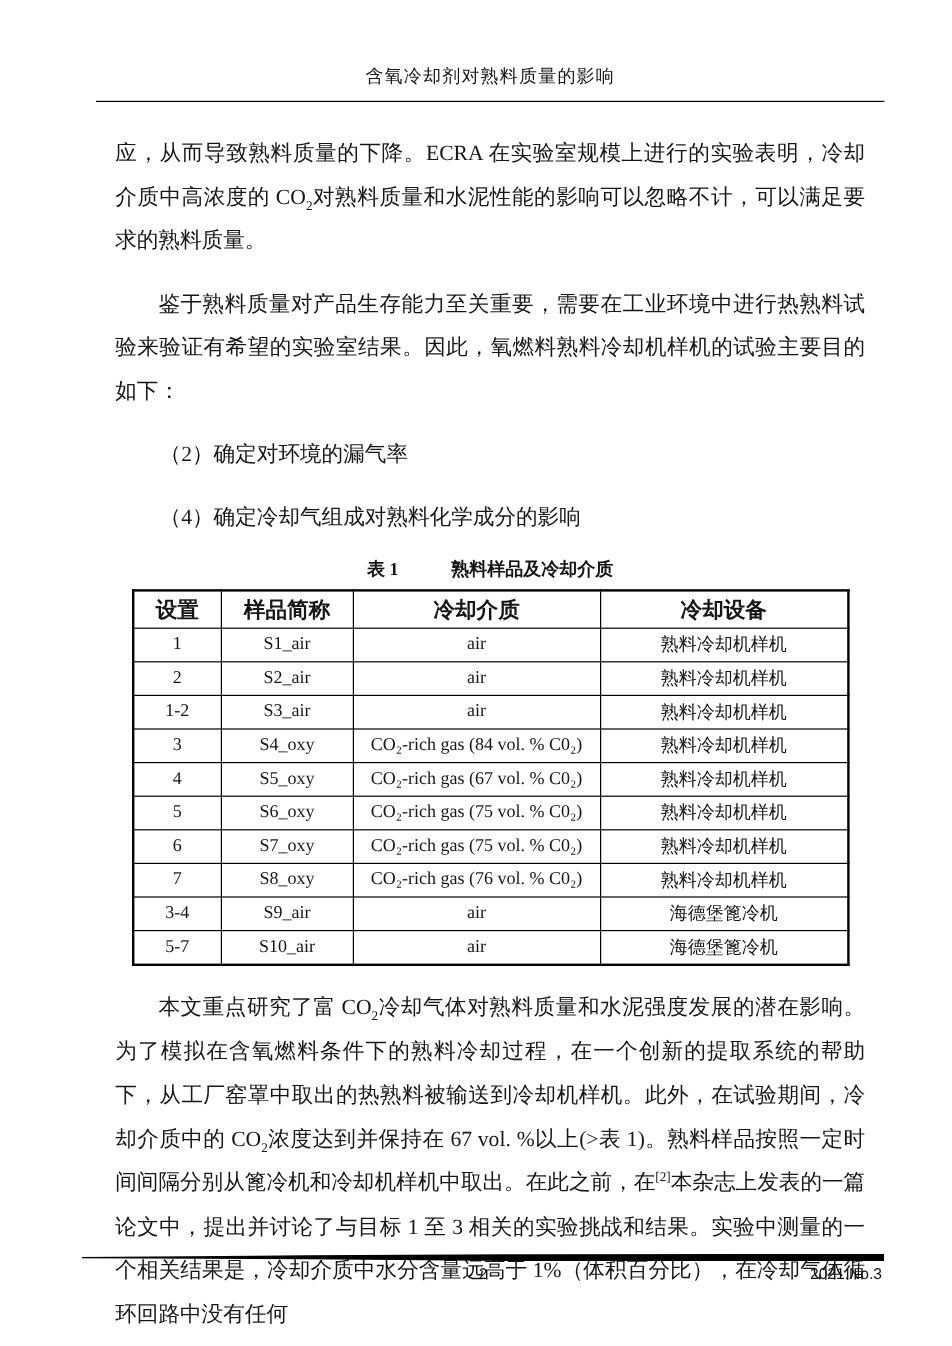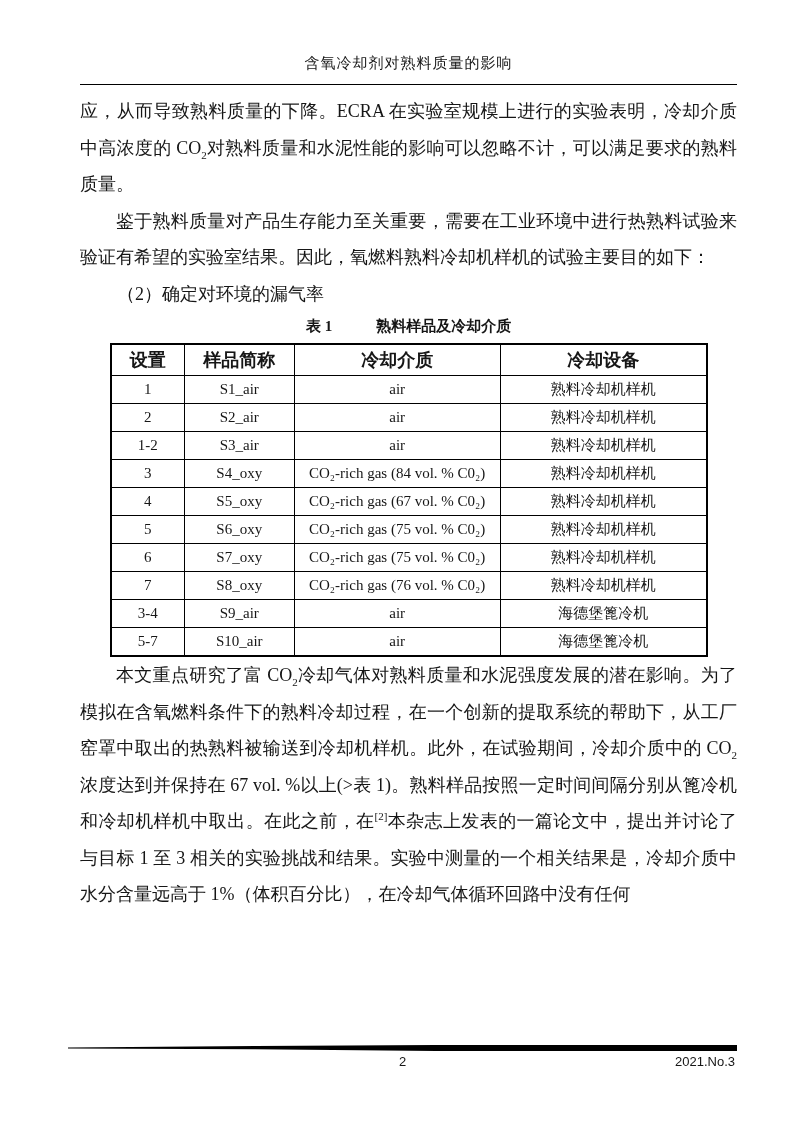--- a/index.html
+++ b/index.html
@@ -23,21 +23,21 @@
   }
   .header-rule {
     margin: 11px 68px 0 68px;
     border-bottom: 1.6px solid #000;
     height: 0;
   }
 
   
   .content { padding: 8px 68px 0 68px; }
   p.body {
-    margin: 0;
+    margin: 16px;
     font-size: 18px;
     line-height: 36.5px;
     text-align: justify;
     text-justify: inter-ideograph;
     word-break: break-all;
     font-family: Liberation Serif, serif;
   }
   p.indent { text-indent: 36px; }
   .list-item { padding-left: 37px; text-align: left; }
   sub { font-size: 11px; line-height: 0; }
@@ -120,20 +120,21 @@
   </header>
 
   <main class="content">
 
     <p class="body"><span>应，从而导致熟料质量的下降。ECRA 在实验室规模上进行的实验表明，冷却介质中高浓度的 CO</span><sub>2</sub><span>对熟料质量和水泥性能的影响可以忽略不计，可以满足要求的熟料质量。</span></p>
 
     <p class="body indent">鉴于熟料质量对产品生存能力至关重要，需要在工业环境中进行热熟料试验来验证有希望的实验室结果。因此，氧燃料熟料冷却机样机的试验主要目的如下：</p>
 
     <div>
       <p class="body list-item">（2）确定对环境的漏气率</p>
+      <p class="body list-item">（4）确定冷却气组成对熟料化学成分的影响</p>
     </div>
 
     <div class="caption">
       <span>表 1</span><span class="caption-title">熟料样品及冷却介质</span>
     </div>
 
     <table class="samples">
       <colgroup>
         <col style="width:12.4%">
         <col style="width:18.4%">

